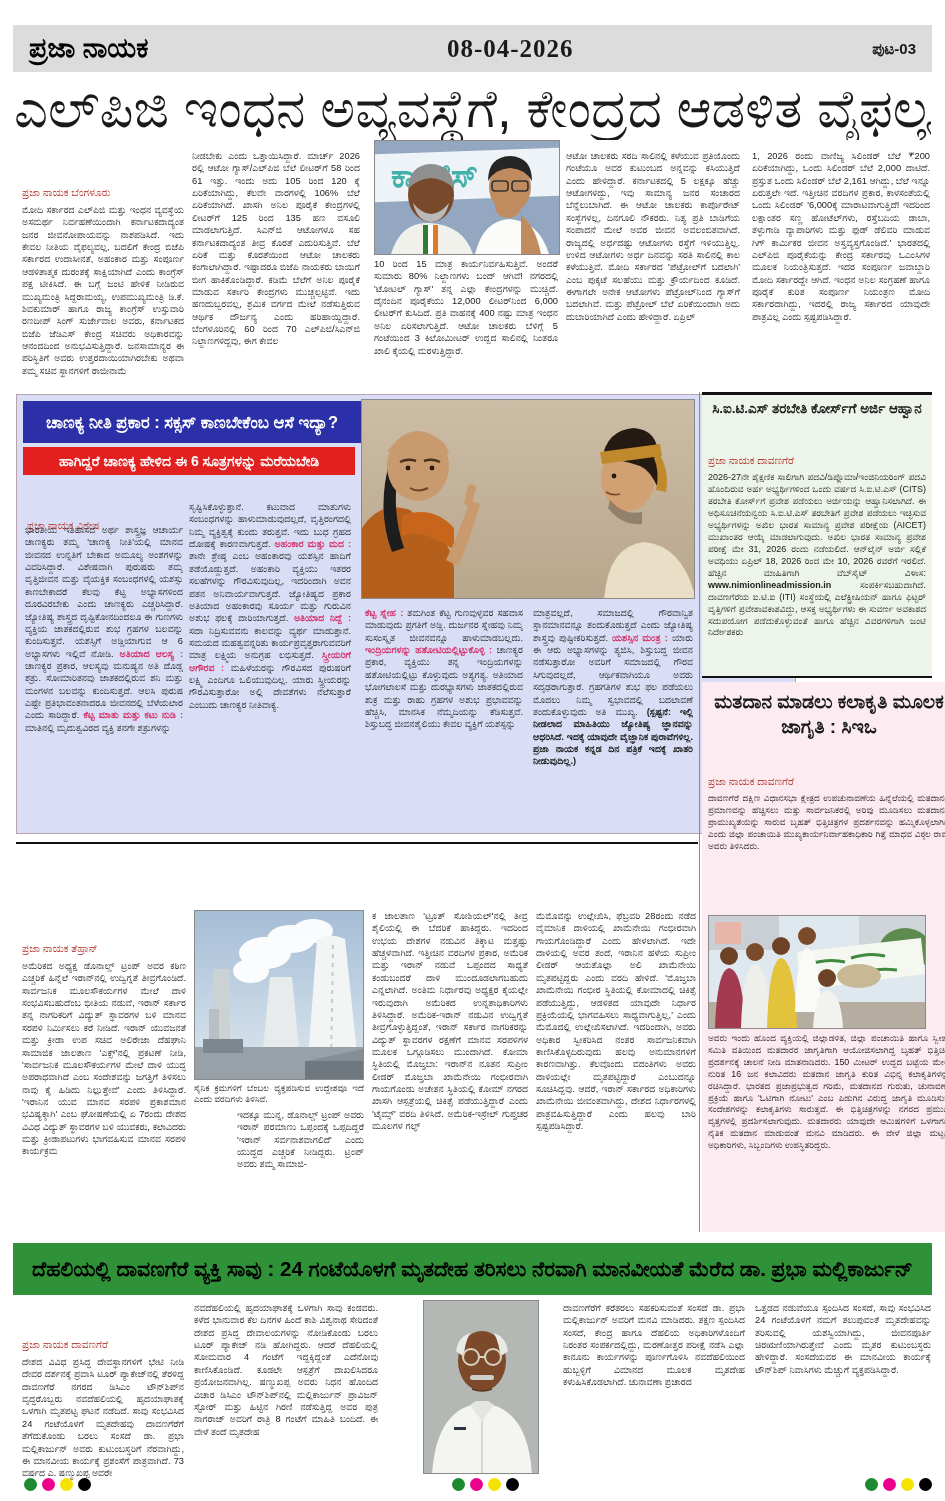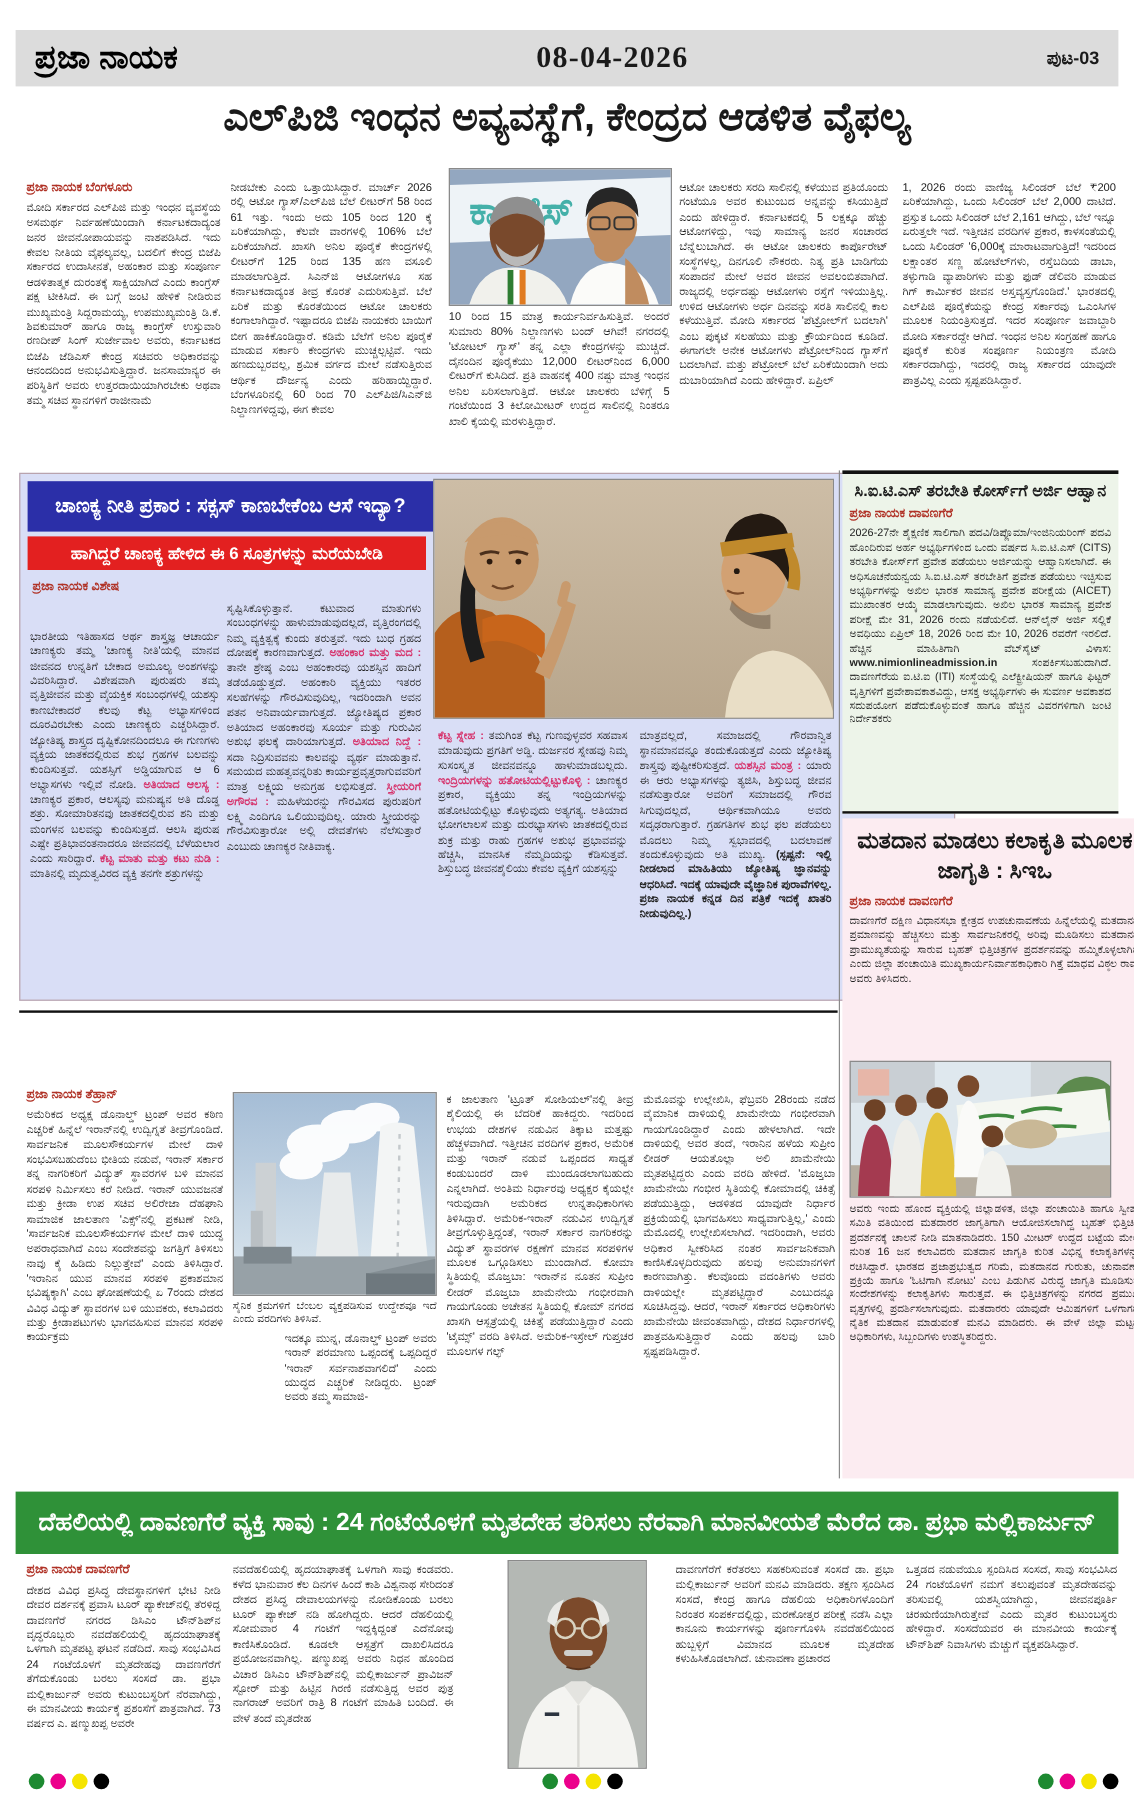--- a/index.html
+++ b/index.html
@@ -1,47 +1,47 @@
 <!DOCTYPE html>
 <html><head>
 <meta charset="utf-8">
 <style>
   html,body{margin:0;padding:0;background:#9a9a9a;}
   .page{position:relative;width:945px;height:1501px;background:#ffffff;margin:0 auto;
         font-family:"Liberation Sans",sans-serif;overflow:hidden;color:#1a1a1a;}
   .abs{position:absolute;box-sizing:border-box;}
   .bodytxt{font-size:9.3px;line-height:1.33;text-align:justify;color:#222;overflow:hidden;}
-  .byline{color:#b03226;font-weight:bold;font-size:10.5px;margin-bottom:5px;}
+  .byline{color:#b03226;font-weight:normal;font-size:10.5px;margin-bottom:5px;margin-top:36px;}
   .subhead{color:#d6336c;font-weight:bold;}
   
   .hdr{left:13px;top:25px;width:919px;height:47px;background:#dcdcdc;display:flex;
        align-items:center;justify-content:space-between;padding:0 16px;}
   .masthead{font-size:27px;font-weight:bold;color:#000000;}
   .hdate{font-family:"Liberation Serif",serif;font-size:25px;font-weight:bold;letter-spacing:1px;}
   .pageno{font-size:15px;font-weight:bold;}
-  .mainhead{left:14px;top:76px;width:917px;height:64px;font-size:33px;font-weight:bold;
+  .mainhead{left:14px;top:76px;width:917px;height:64px;font-size:53px;font-weight:normal;
             text-align:center;line-height:1.25;white-space:nowrap;overflow:hidden;}
   .photo{border:1px solid #8a8a8a;background:#ccc;overflow:hidden;}
   
   .chbox{left:16px;top:394px;width:780px;height:440px;background:#d9def6;border:1px solid #b9a3ad;}
   .chblue{left:6px;top:6px;width:338px;height:42px;background:#2b2fa8;color:#fff;font-weight:bold;
           font-size:16.5px;display:flex;align-items:center;justify-content:center;text-align:center;line-height:1.1;}
   .chred{left:6px;top:52px;width:332px;height:28px;background:#e32020;color:#fff;font-weight:bold;
          font-size:14px;display:flex;align-items:center;justify-content:center;}
   
   .citsbox{left:702px;top:392px;width:230px;height:286px;background:#edf4e9;
            border-top:3px solid #111;border-bottom:2px solid #111;padding:4px 6px;}
   .citshead{font-size:13.5px;font-weight:bold;text-align:center;line-height:1.25;margin:2px 0 4px 0;}
   .matbox{left:702px;top:682px;width:254px;height:550px;background:#fcecf1;padding:4px 6px;}
   .mathead{font-size:19px;font-weight:bold;text-align:center;line-height:1.3;margin:4px 0 6px 0;}
   
   .rule{background:#111;}
   .iranhead{left:16px;top:848px;width:682px;font-size:36px;font-weight:bold;text-align:center;white-space:nowrap;overflow:hidden;}
   
-  .greenbar{left:13px;top:1243px;width:919px;height:52px;background:#2f9138;color:#ffffff;
+  .greenbar{left:13px;top:1243px;width:919px;height:52px;background:#2f9138;color:#000000;
             font-weight:bold;font-size:20.5px;display:flex;align-items:center;justify-content:center;
             text-align:center;padding:0 6px;white-space:nowrap;overflow:hidden;}
   .dots{display:flex;gap:5px;}
   .dot{width:13px;height:13px;border-radius:50%;}
   .d-g{background:#1d8a31;} .d-m{background:#ec008c;} .d-y{background:#f5e400;} .d-k{background:#000;}
   .vr{background:#8a8a8a;}
   .caption{font-size:8.8px;line-height:1.3;text-align:justify;color:#222;}
 </style>
 </head>
 <body>

